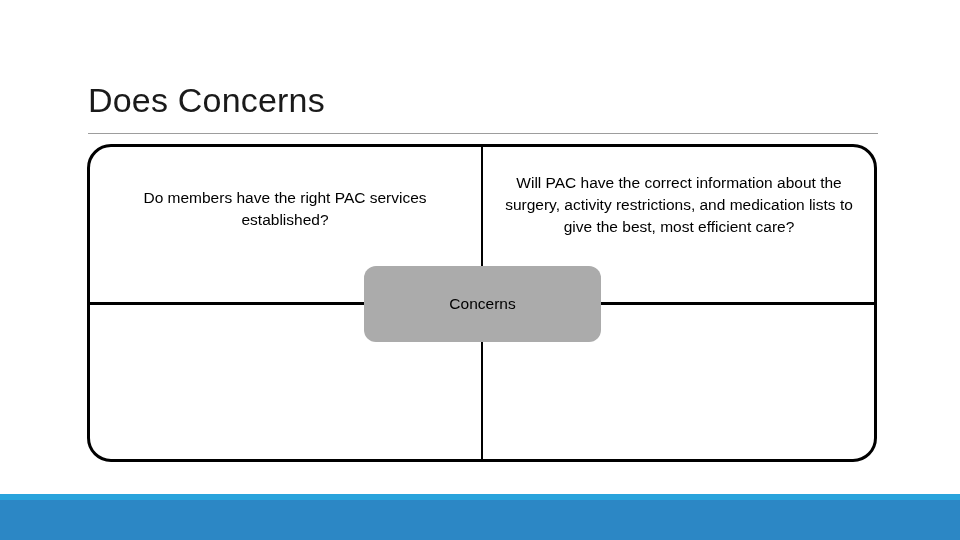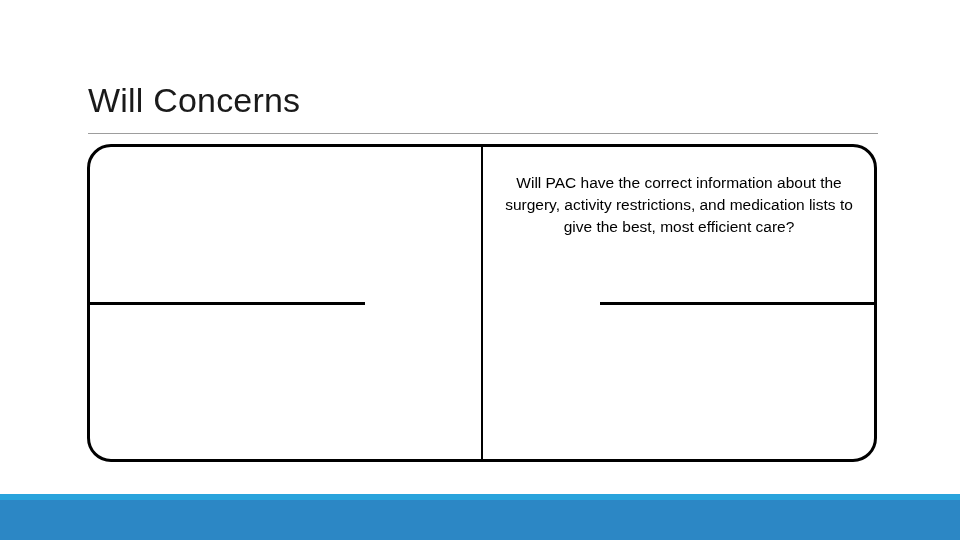--- a/index.html
+++ b/index.html
@@ -140,34 +140,40 @@
     width: 960px;
     height: 40px;
     background: #2c87c5;
   }
 </style>
 </head>
 <body>
 
 <div class="slide">
 
-  <div class="slide-title">Will Concerns</div>
+  <div class="slide-title">Does Concerns</div>
 
   <div class="title-rule"></div>
 
   <div class="matrix"></div>
 
   <div class="divider-v"></div>
   <div class="divider-h-left"></div>
   <div class="divider-h-right"></div>
 
+  <div class="cell cell-tl">
+    <span class="cell-text">Do members have the right PAC services established?</span>
+  </div>
 
   <div class="cell cell-tr">
     <span class="cell-text">Will PAC have the correct information about the surgery, activity restrictions, and medication lists to give the best, most efficient care?</span>
   </div>
 
 
 
+  <div class="center-box">
+    <span>Concerns</span>
+  </div>
 
   <div class="bar-light"></div>
   <div class="bar-main"></div>
 
 </div>
 
 </body></html>

